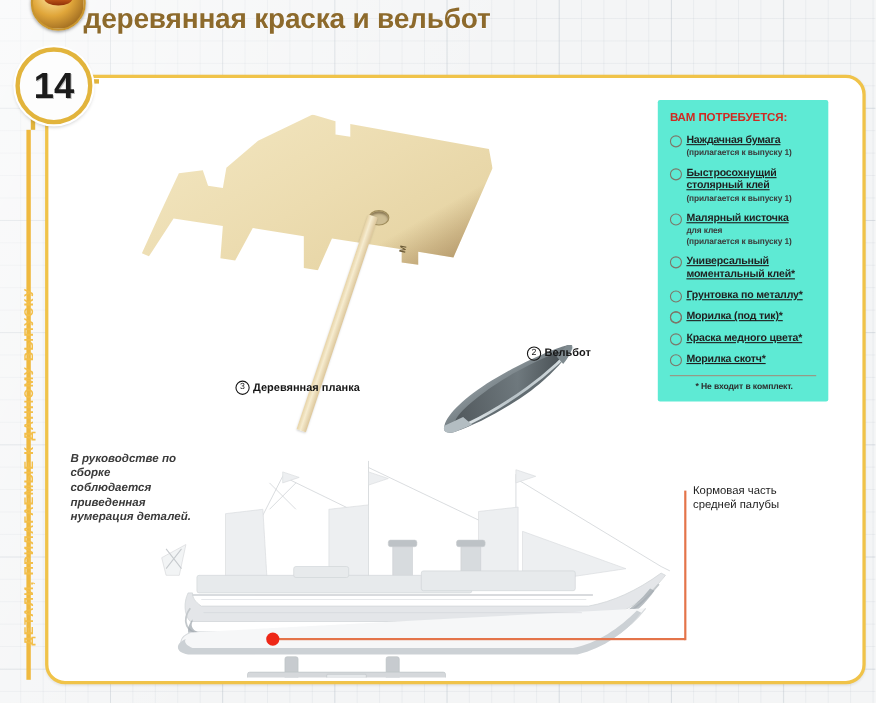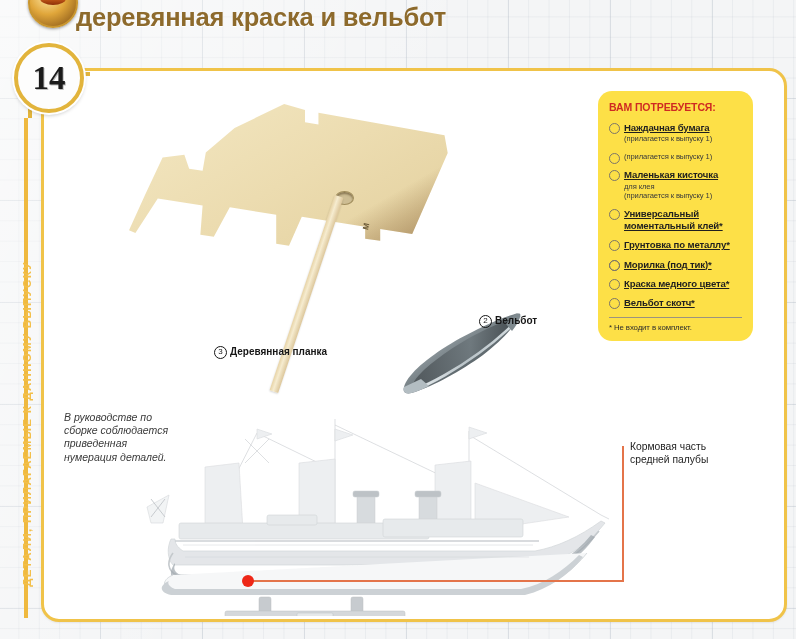--- a/index.html
+++ b/index.html
@@ -47,21 +47,20 @@
     background:linear-gradient(180deg,#ff8a2b,#8e2f08);
   }
 
   
   #badge{
     position:absolute;left:14px;top:43px;width:62px;height:62px;border-radius:50%;
     background:#fdfdfd;
     border:4px solid #e2b43c;
     box-shadow:0 0 0 2px #fff, 0 2px 4px rgba(0,0,0,.28);
     z-index:12;
-    font-family:Liberation Serif, serif;
   }
   #badge-num{
     position:absolute;left:0;top:0;width:62px;height:62px;
     display:flex;align-items:center;justify-content:center;
     font-size:33px;font-weight:bold;color:#1b1b1b;
     text-shadow:1px 1px 0 rgba(0,0,0,.25);
   }
   
   #badge-stub{
     position:absolute;left:74px;top:72px;width:16px;height:4px;background:#e2b43c;z-index:9;
@@ -86,46 +85,46 @@
   #panel{
     position:absolute;left:41px;top:68px;width:740px;height:548px;
     background:#ffffff;border:3px solid #f0c349;border-radius:18px;
     box-shadow:0 1px 2px rgba(0,0,0,.07);
     overflow:hidden;
   }
 
   
   #materials{
     position:absolute;left:554px;top:20px;width:155px;
-    background:#fde047;border-radius:14px;
+    background:#5eead4;border-radius:2px;
     padding:9px 9px 9px 11px;
     box-sizing:border-box;
   }
   #materials-title{
     color:#cf2a22;font-weight:bold;font-size:10.5px;letter-spacing:-.1px;
     margin:1px 0 9px 0;
   }
   .mat-item{position:relative;padding-left:15px;margin-bottom:8px;}
   .mat-bullet{
     position:absolute;left:0;top:1px;width:9px;height:9px;border-radius:50%;
     border:1px solid #7d7668;background:transparent;
   }
   .mat-label{
     font-size:9.6px;line-height:11.4px;color:#1f1f1f;font-weight:bold;
     letter-spacing:-.15px;
     text-decoration:underline;
   }
   .mat-sub{
-    font-size:7.6px;line-height:9.4px;color:#3a3a3a;font-weight:normal;
+    font-size:7.6px;line-height:9.4px;color:#3a3a3a;font-weight:bold;
     letter-spacing:-.1px;margin-top:1px;
   }
   #materials-rule{
     border-top:1px solid #9c937f;margin:4px 2px 5px 0;
   }
-  #materials-foot{font-size:7.8px;color:#2c2c2c;font-weight:normal;letter-spacing:-.1px;}
+  #materials-foot{font-size:7.8px;color:#2c2c2c;font-weight:bold;letter-spacing:-.1px;text-align:center;}
 
   
   .callout{position:absolute;font-size:10px;font-weight:bold;color:#161616;line-height:12.6px;}
   .cnum{
     display:inline-block;width:11px;height:11px;line-height:10px;border-radius:50%;
     border:1px solid #161616;text-align:center;font-size:8px;font-weight:normal;
     margin-right:3px;vertical-align:1px;
   }
 
   #callout-deck{left:46px;top:72px;width:160px;}
@@ -208,21 +207,21 @@
   #ship-leader-v{
     position:absolute;left:578px;top:375px;width:1.6px;height:136px;background:#e4744a;z-index:5;
   }
   #ship-label{
     position:absolute;left:586px;top:369px;font-size:10.3px;line-height:13px;color:#1d1d1d;
   }
 
   
   #note{
     position:absolute;left:20px;top:340px;width:110px;
-    font-size:10.5px;line-height:13.2px;font-style:italic;font-weight:normal;color:#3a3a3a;
+    font-size:10.5px;line-height:13.2px;font-style:italic;font-weight:bold;color:#3a3a3a;
   }
 </style>
 </head>
 <body>
 
 <div id="bg-grid"></div>
 
 <div id="title">
   <span class="ln">деревянная краска и вельбот</span>
 </div>
@@ -348,25 +347,26 @@
   <div id="materials">
     <div id="materials-title">ВАМ ПОТРЕБУЕТСЯ:</div>
     <div id="materials-list">
         <div class="mat-item">
           <span class="mat-bullet"></span>
           <div class="mat-label">Наждачная бумага</div>
           <div class="mat-sub">(прилагается к выпуску 1)</div>
         </div>
         <div class="mat-item">
           <span class="mat-bullet"></span>
+          <div class="mat-label">Быстросохнущий<br>столярный клей</div>
           <div class="mat-sub">(прилагается к выпуску 1)</div>
         </div>
         <div class="mat-item">
           <span class="mat-bullet"></span>
-          <div class="mat-label">Маленькая кисточка</div>
+          <div class="mat-label">Малярный кисточка</div>
           <div class="mat-sub">для клея<br>(прилагается к выпуску 1)</div>
         </div>
         <div class="mat-item">
           <span class="mat-bullet"></span>
           <div class="mat-label">Универсальный<br>моментальный клей*</div>
         </div>
         <div class="mat-item">
           <span class="mat-bullet"></span>
           <div class="mat-label">Грунтовка по металлу*</div>
         </div>
@@ -376,20 +376,20 @@
         <div class="mat-item">
           <span class="mat-bullet"></span>
           <div class="mat-label">Морилка (под тик)*</div>
         </div>
         <div class="mat-item">
           <span class="mat-bullet"></span>
           <div class="mat-label">Краска медного цвета*</div>
         </div>
         <div class="mat-item">
           <span class="mat-bullet"></span>
-          <div class="mat-label">Вельбот скотч*</div>
+          <div class="mat-label">Морилка скотч*</div>
         </div>
       </div>
     <div id="materials-rule"></div>
     <div id="materials-foot">* Не входит в комплект.</div>
   </div>
 
 </div>
 
 </body></html>

